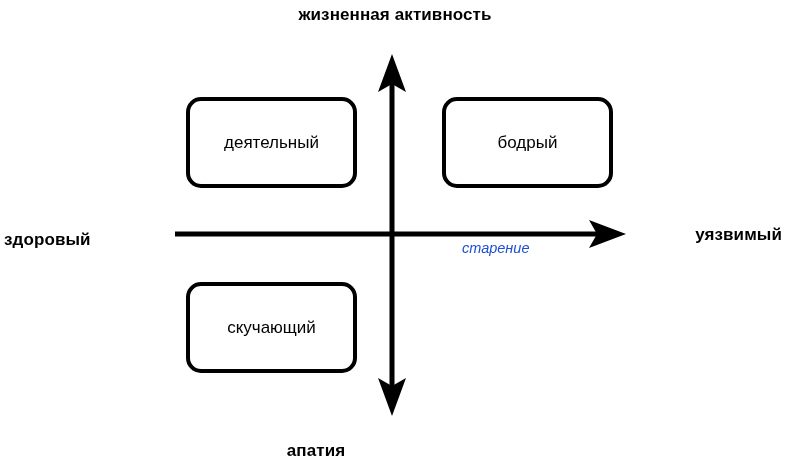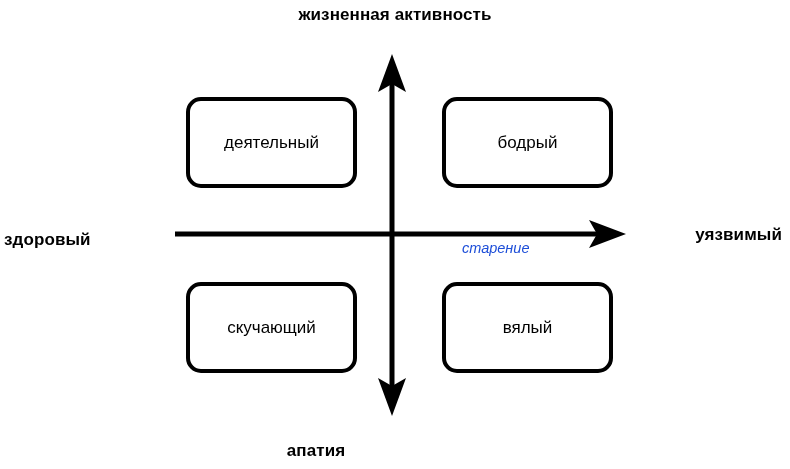--- a/index.html
+++ b/index.html
@@ -131,17 +131,14 @@
   </div>
 
   <div class="qbox" id="box-top-right">
     <span class="qbox-label">бодрый</span>
   </div>
 
   <div class="qbox" id="box-bottom-left">
     <span class="qbox-label">скучающий</span>
   </div>
 
-  <div class="qbox" id="box-bottom-right">
-    <span class="qbox-label">вялый</span>
-  </div>
 
 </div>
 
 </body></html>

